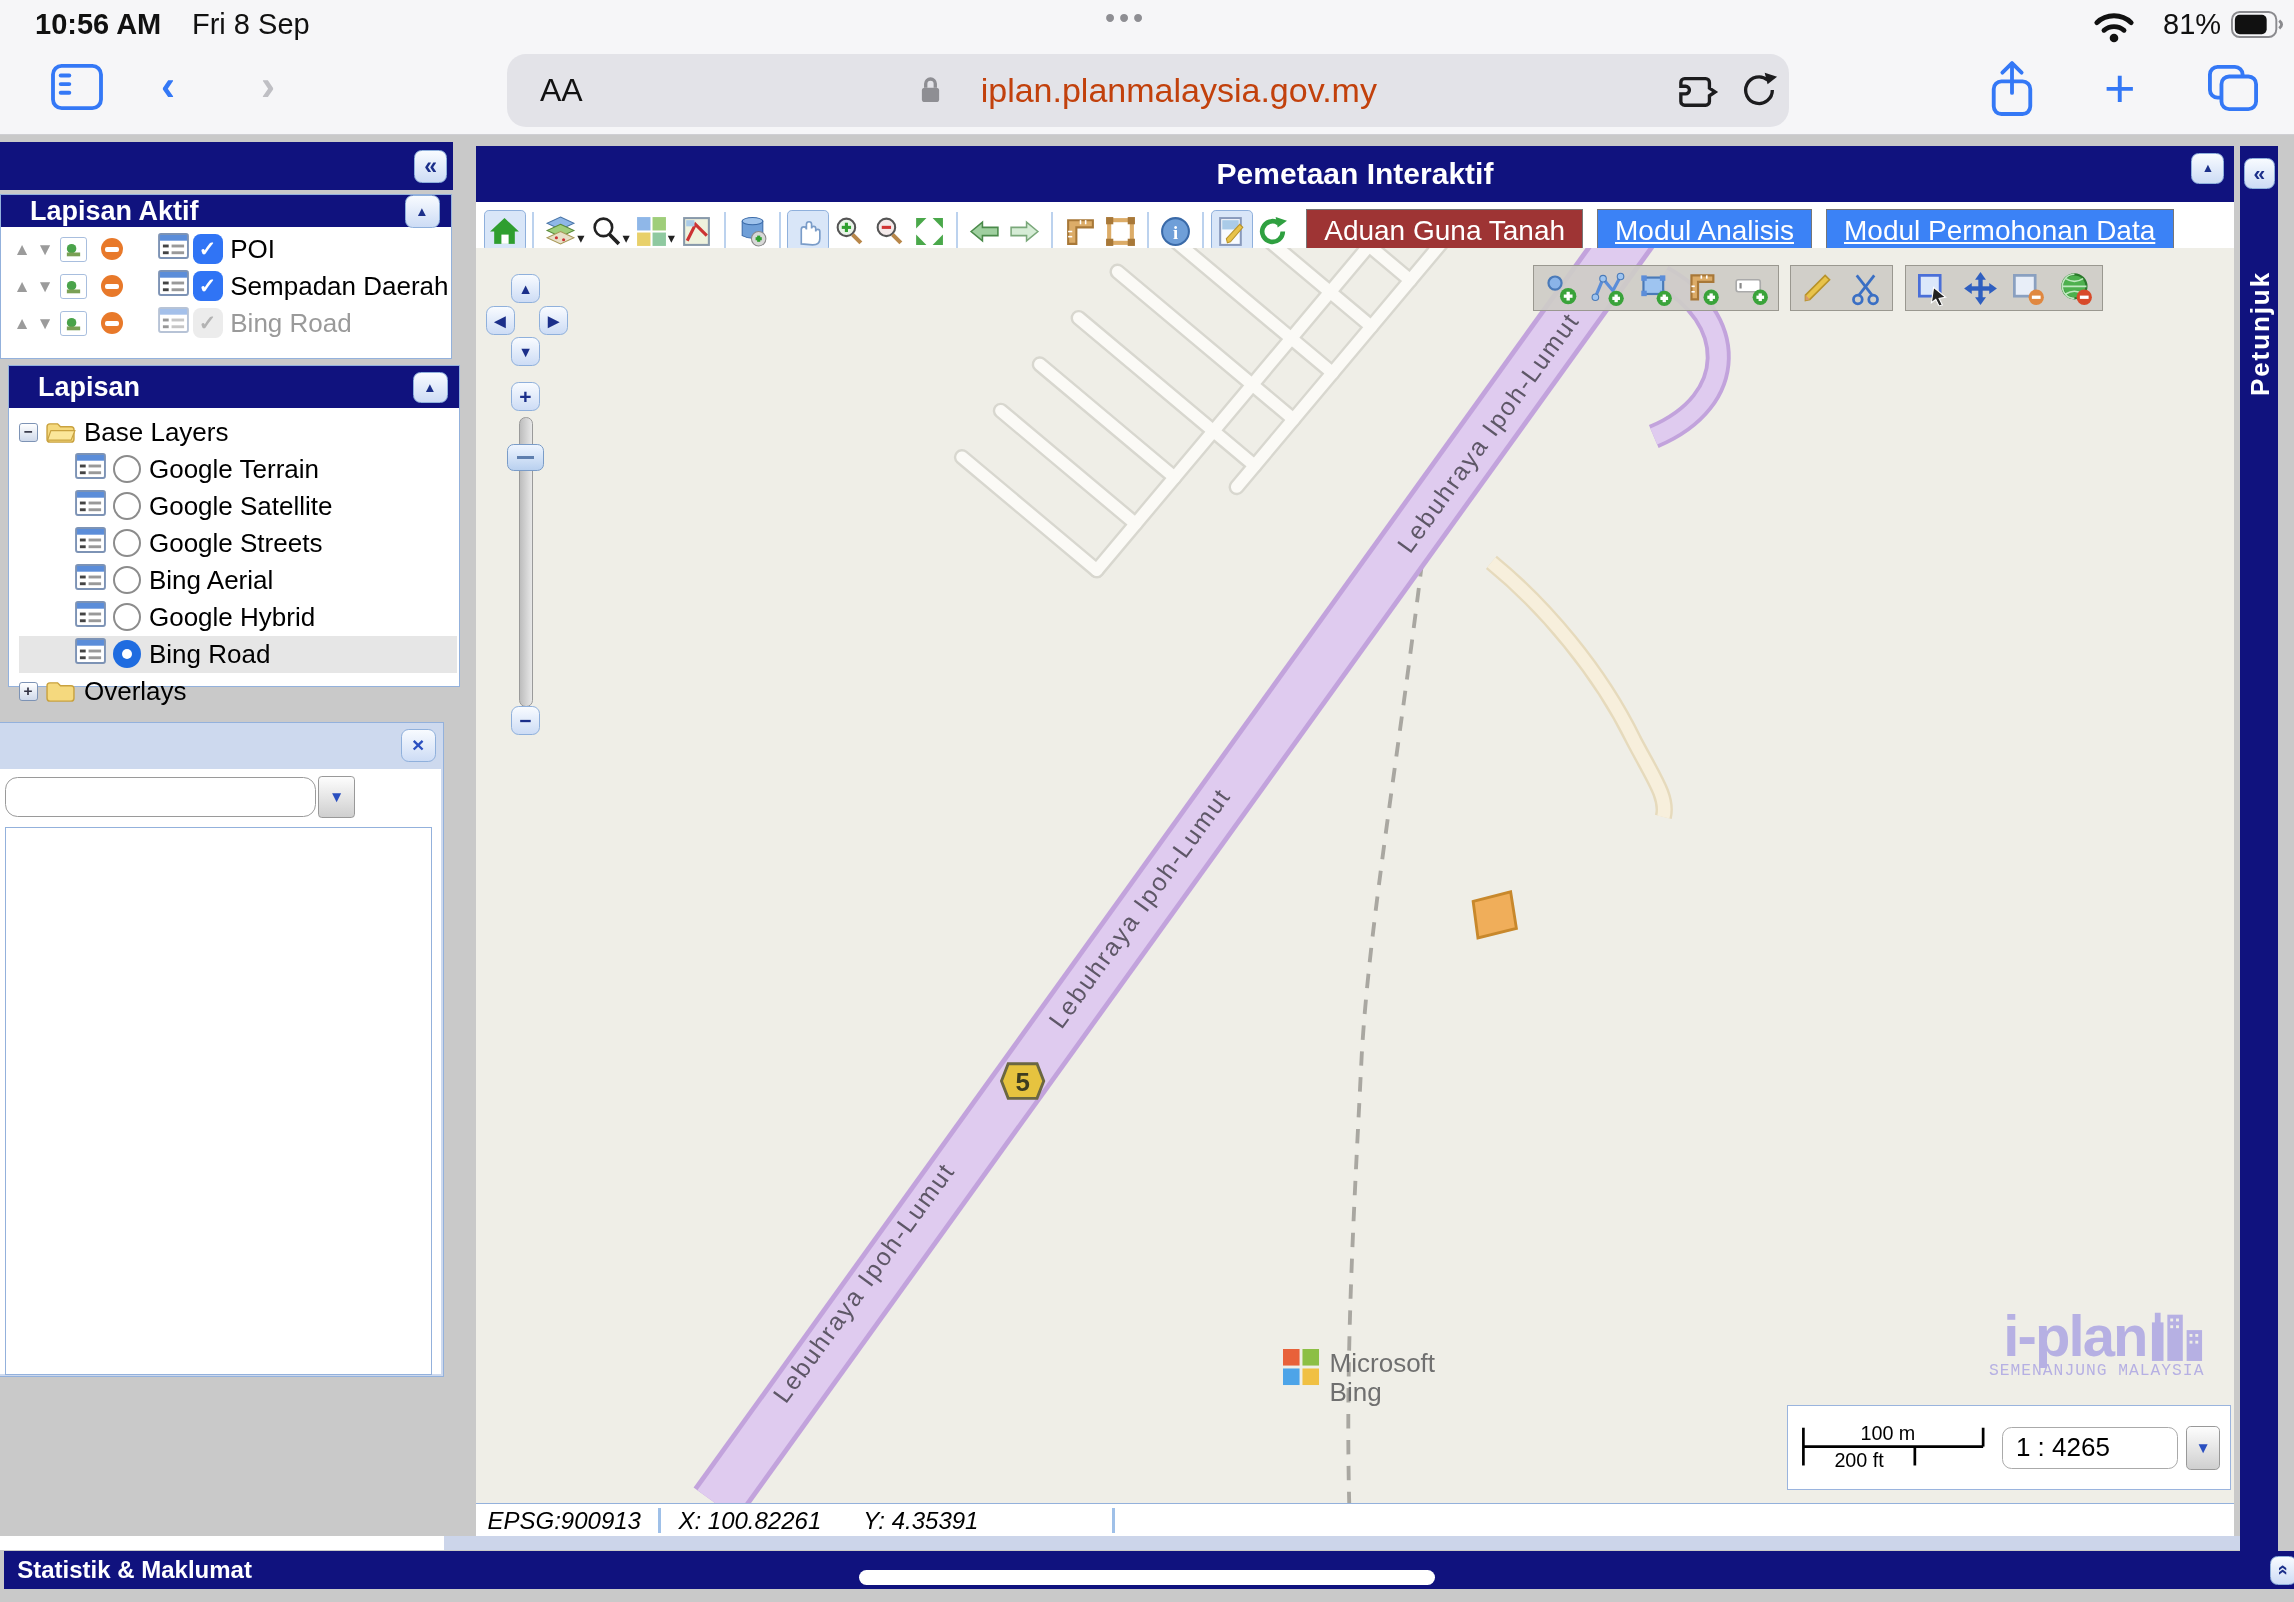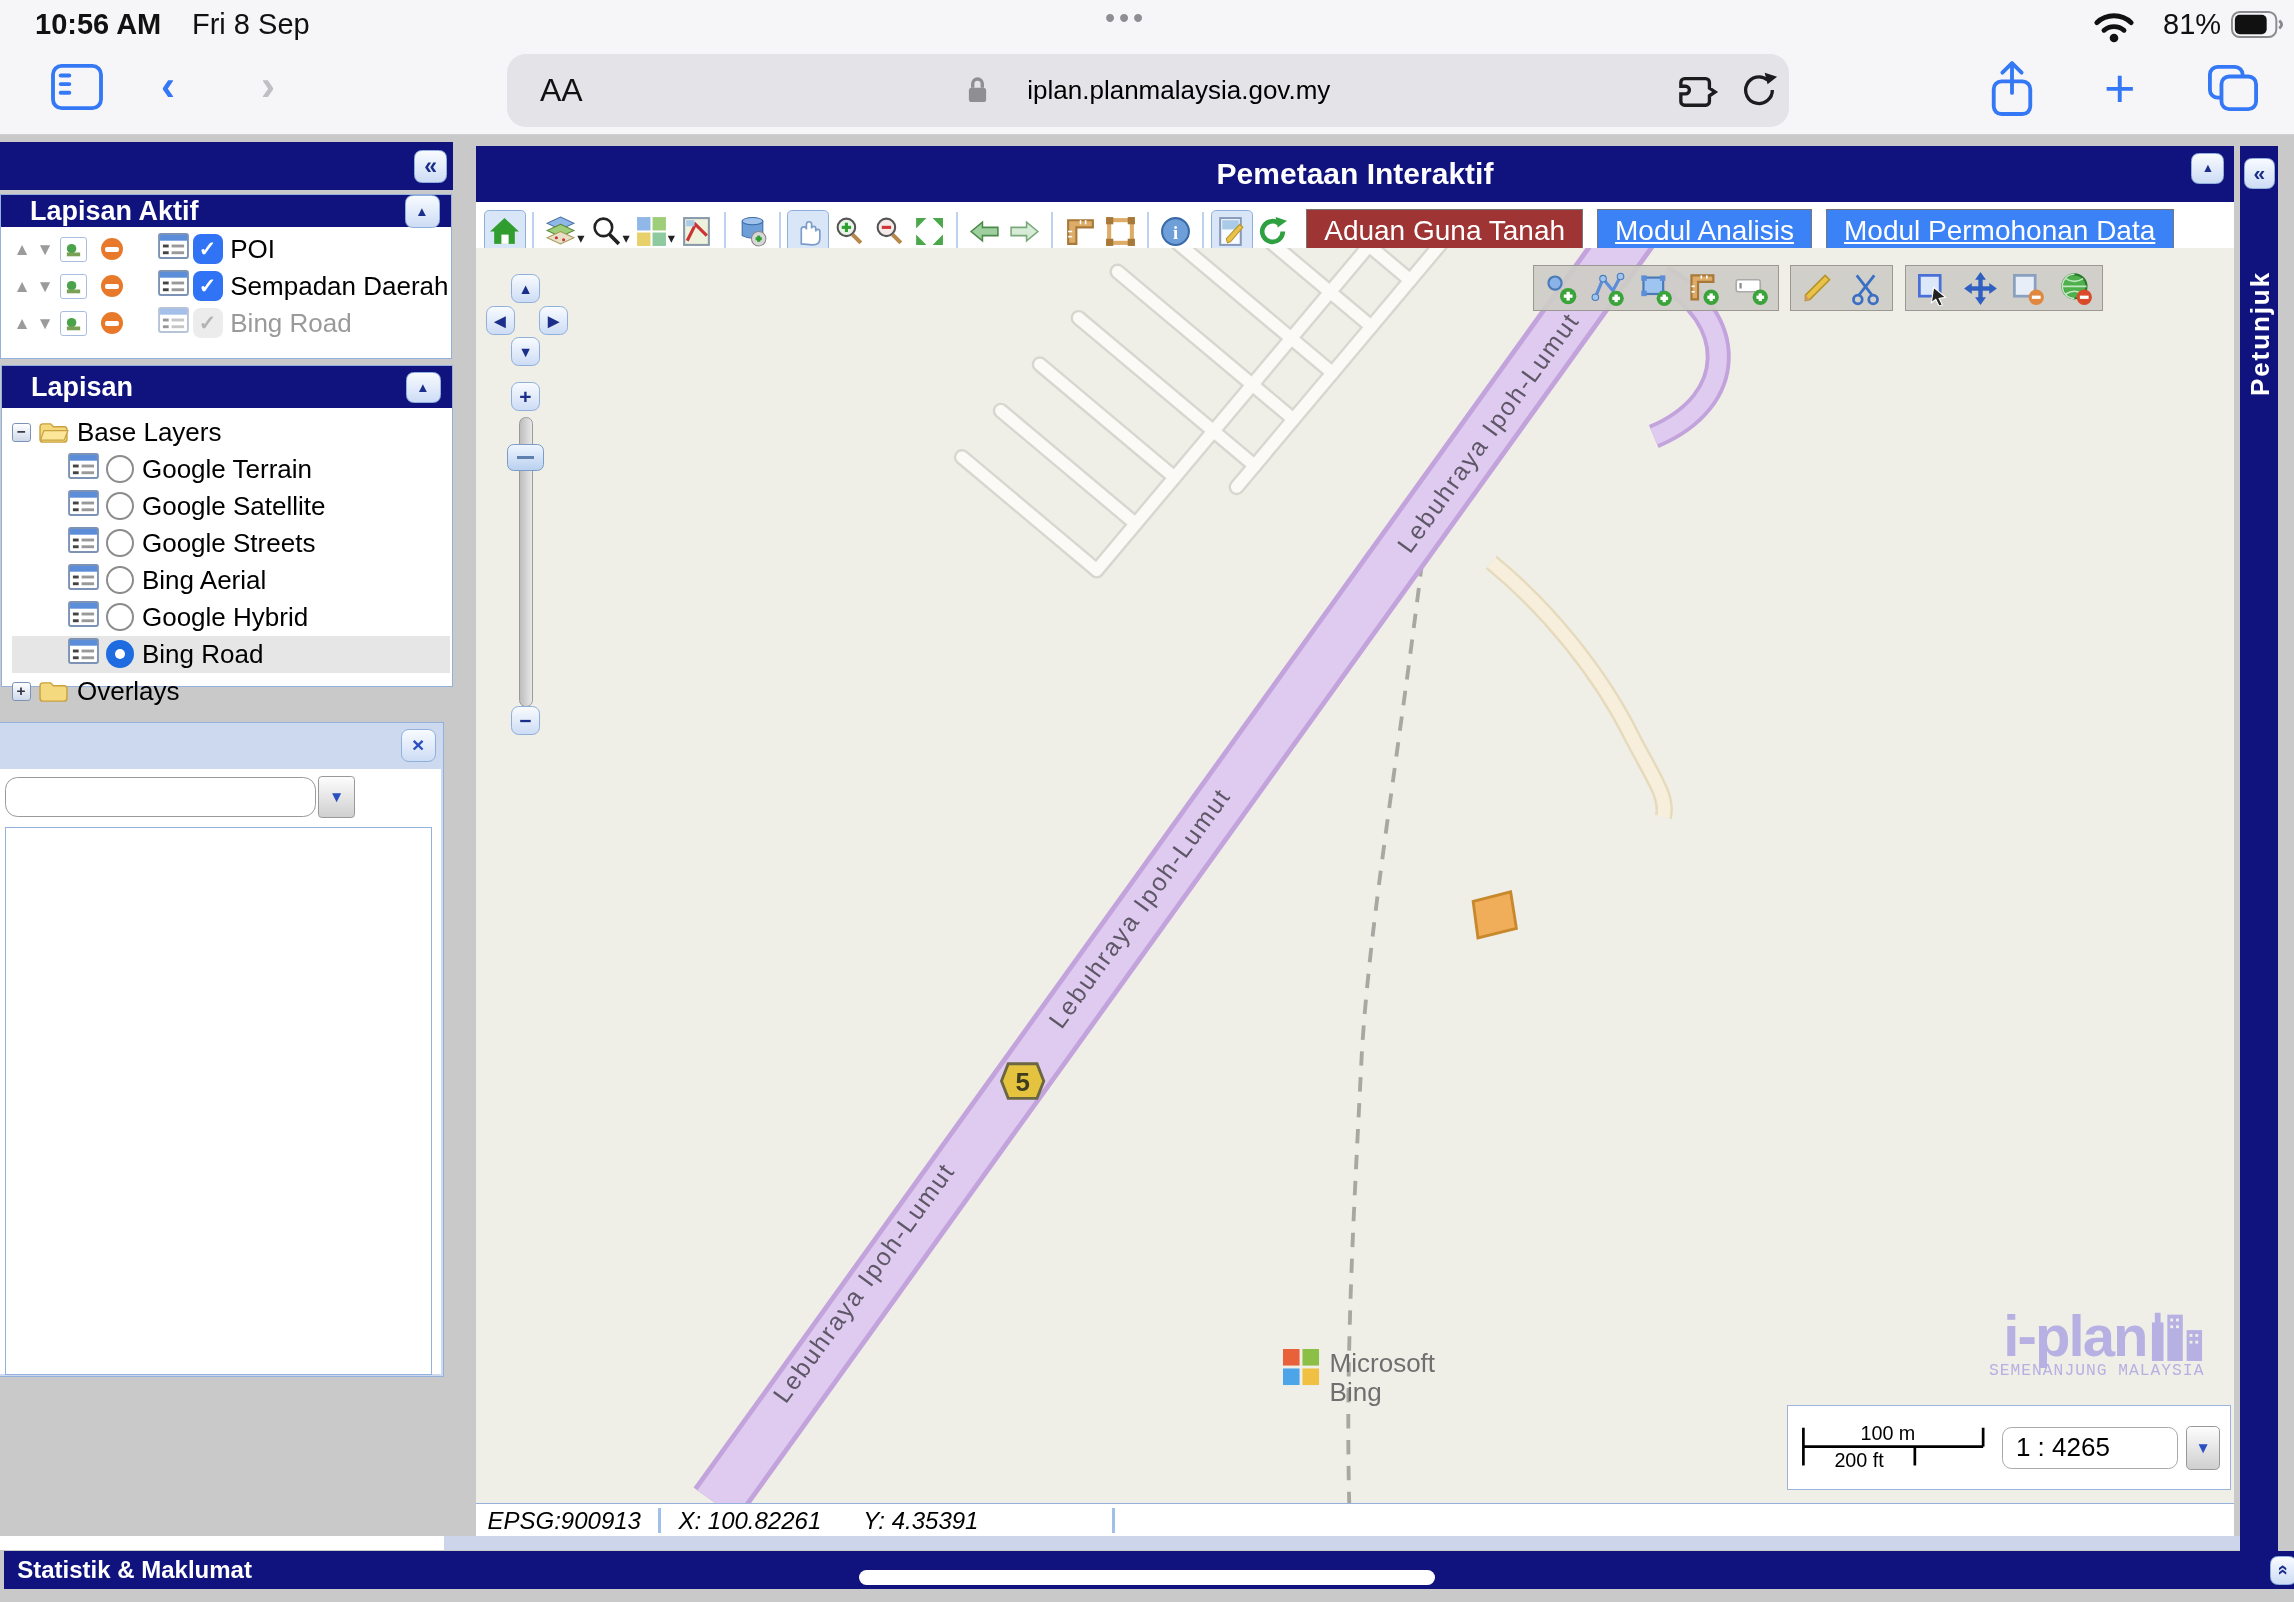--- a/index.html
+++ b/index.html
@@ -12,21 +12,21 @@
   #sbar-date{left:192px;top:7.7px;font-size:29px;color:#111;}
   #sbar-dots{left:1105px;top:1.9px;font-size:29px;color:#8e8e93;letter-spacing:3.8px;}
   #sbar-batt-pct{left:2163px;top:7.7px;font-size:29px;color:#111;}
   .blue{color:#3478f6;}
   .gray{color:#bfbfc4;}
   .navbtn{font-size:42px;font-weight:bold;line-height:1;}
   #urlpill{left:507px;top:54px;width:1282px;height:73px;background:#e3e3e8;border-radius:19px;
     display:flex;align-items:center;}
   #urlpill .aa{font-size:32px;color:#111;margin-left:33px;}
   #urlcenter{position:absolute;left:0;right:0;display:flex;justify-content:center;align-items:center;gap:9.6px;pointer-events:none;}
-  #urltext{font-size:26px;color:#000000;margin-left:29px;}
+  #urltext{font-size:34px;color:#c2410c;margin-left:29px;}
   
   .navy{background:#10127E;}
   .btn3d{background:linear-gradient(#f8fbff,#cddcf5);border:1.9px solid #8fb0dc;border-radius:7.7px;
     color:#1b2f8a;display:flex;align-items:center;justify-content:center;font-weight:bold;box-sizing:border-box;}
   .panel{border:1.9px solid #93B1DC;background:#fff;box-sizing:border-box;}
   .phead{background:#10127E;color:#fff;font-weight:bold;display:flex;align-items:center;
     padding:0 11.5px 0 29px;justify-content:space-between;box-sizing:border-box;}
   .tri{color:#9b9b9b;font-size:17.3px;width:23px;text-align:center;}
   .imgicon{width:27px;height:25px;border:1.9px solid #a8bede;background:#fff;border-radius:2.9px;
     display:inline-flex;align-items:center;justify-content:center;box-sizing:border-box;}
@@ -230,21 +230,21 @@
               <rect x="14" y="12" width="13" height="3" fill="#999"></rect>
               <rect x="5" y="19" width="6" height="3" fill="#444"></rect>
               <rect x="14" y="19" width="13" height="3" fill="#999"></rect>
             </svg></span>
         <span class="cb dis" style="margin-left:3.8px">✓</span>
         <span style="margin-left:7.7px;color:#9a9a9a">Bing Road</span>
       </div>
     </div>
   </div>
 
-  <div class="panel abs" style="left:1px;top:365px;width:452px;height:322px">
+  <div class="panel abs" style="left:8px;top:365px;width:452px;height:322px">
     <div class="phead" style="height:42px;font-size:27px">
       <span>Lapisan</span>
       <span class="btn3d" style="width:35px;height:31px;font-size:13.4px">▲</span>
     </div>
     <div style="padding:5.8px 0 0 9.6px">
       <div class="tree-row">
         <span class="pmbox">−</span>
         <svg width="31" height="25" viewBox="0 0 32 26">
             <path d="M2 7 q0-3 3-3 h8 l3 3 h11 q3 0 3 3 v10 q0 3-3 3 H5 q-3 0-3-3 z" fill="#F5D97E" stroke="#C9A23F" stroke-width="1.5"></path>
             <path d="M6 11 h25 l-4 10 H2.5 z" fill="#FBE69A" stroke="#C9A23F" stroke-width="1.2"></path>

